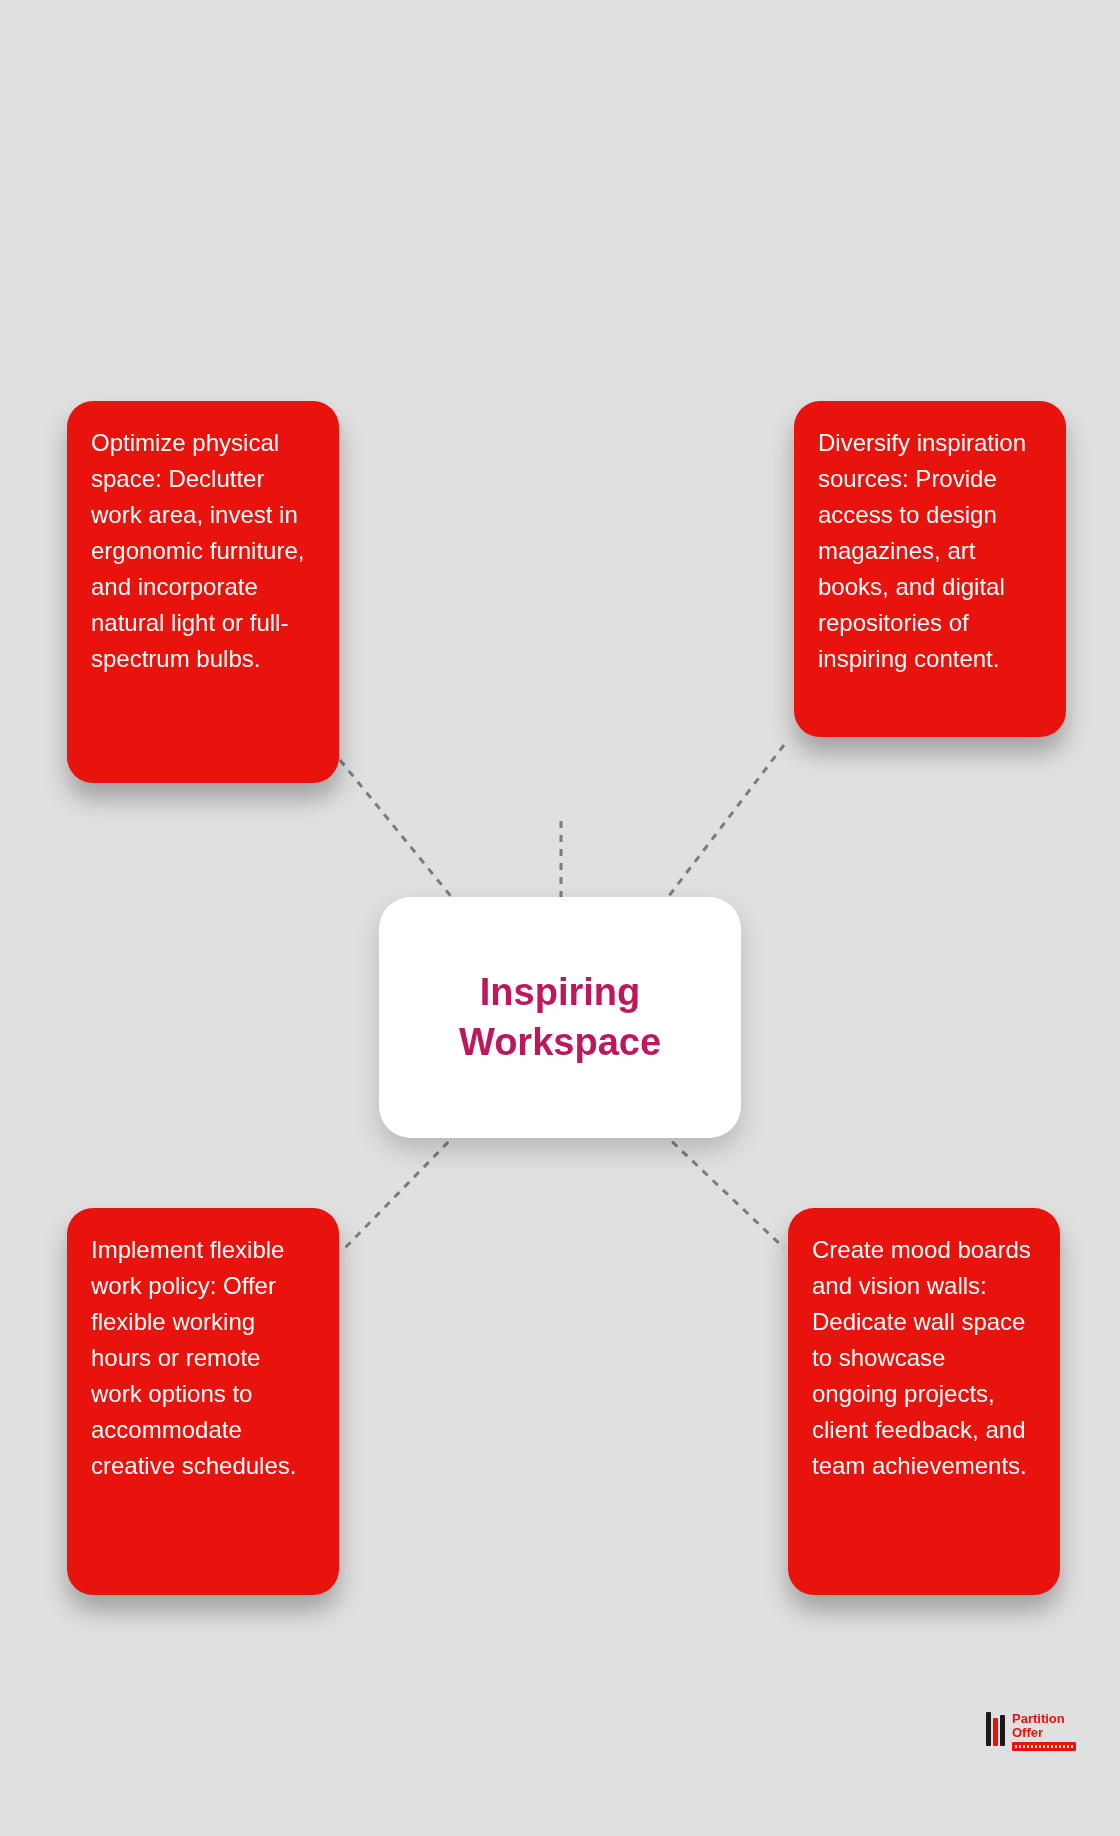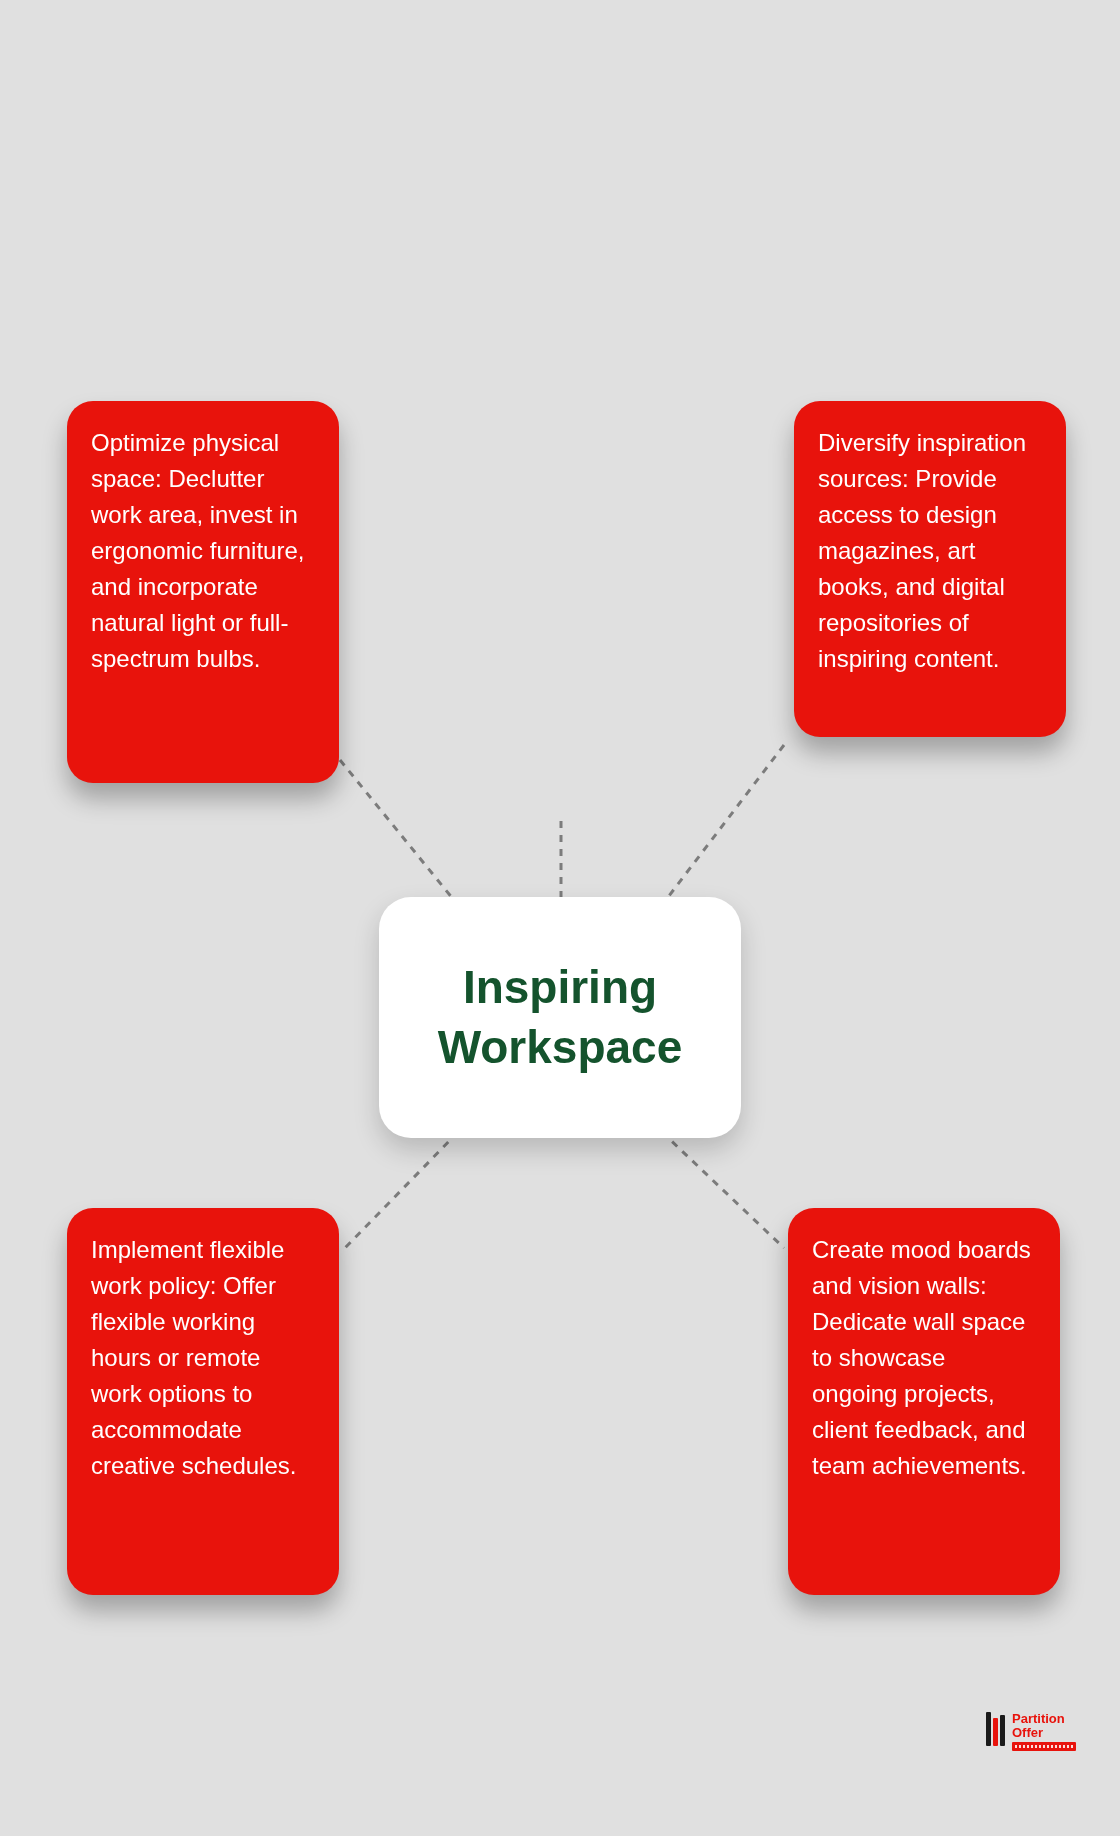--- a/index.html
+++ b/index.html
@@ -57,23 +57,23 @@
     height: 241px;
     background: #ffffff;
     border-radius: 32px;
     box-shadow: 0 12px 26px rgba(0,0,0,0.18);
     display: flex;
     align-items: center;
     justify-content: center;
     text-align: center;
   }
   .center-node .label {
-    font-size: 46px;
+    font-size: 38px;
     font-weight: 700;
-    color: #14532d;
+    color: #be185d;
     line-height: 1.3;
     width: 280px;
   }
   .logo {
     position: absolute;
     left: 950px;
     top: 1712px;
     display: flex;
     align-items: flex-start;
     gap: 7px;

